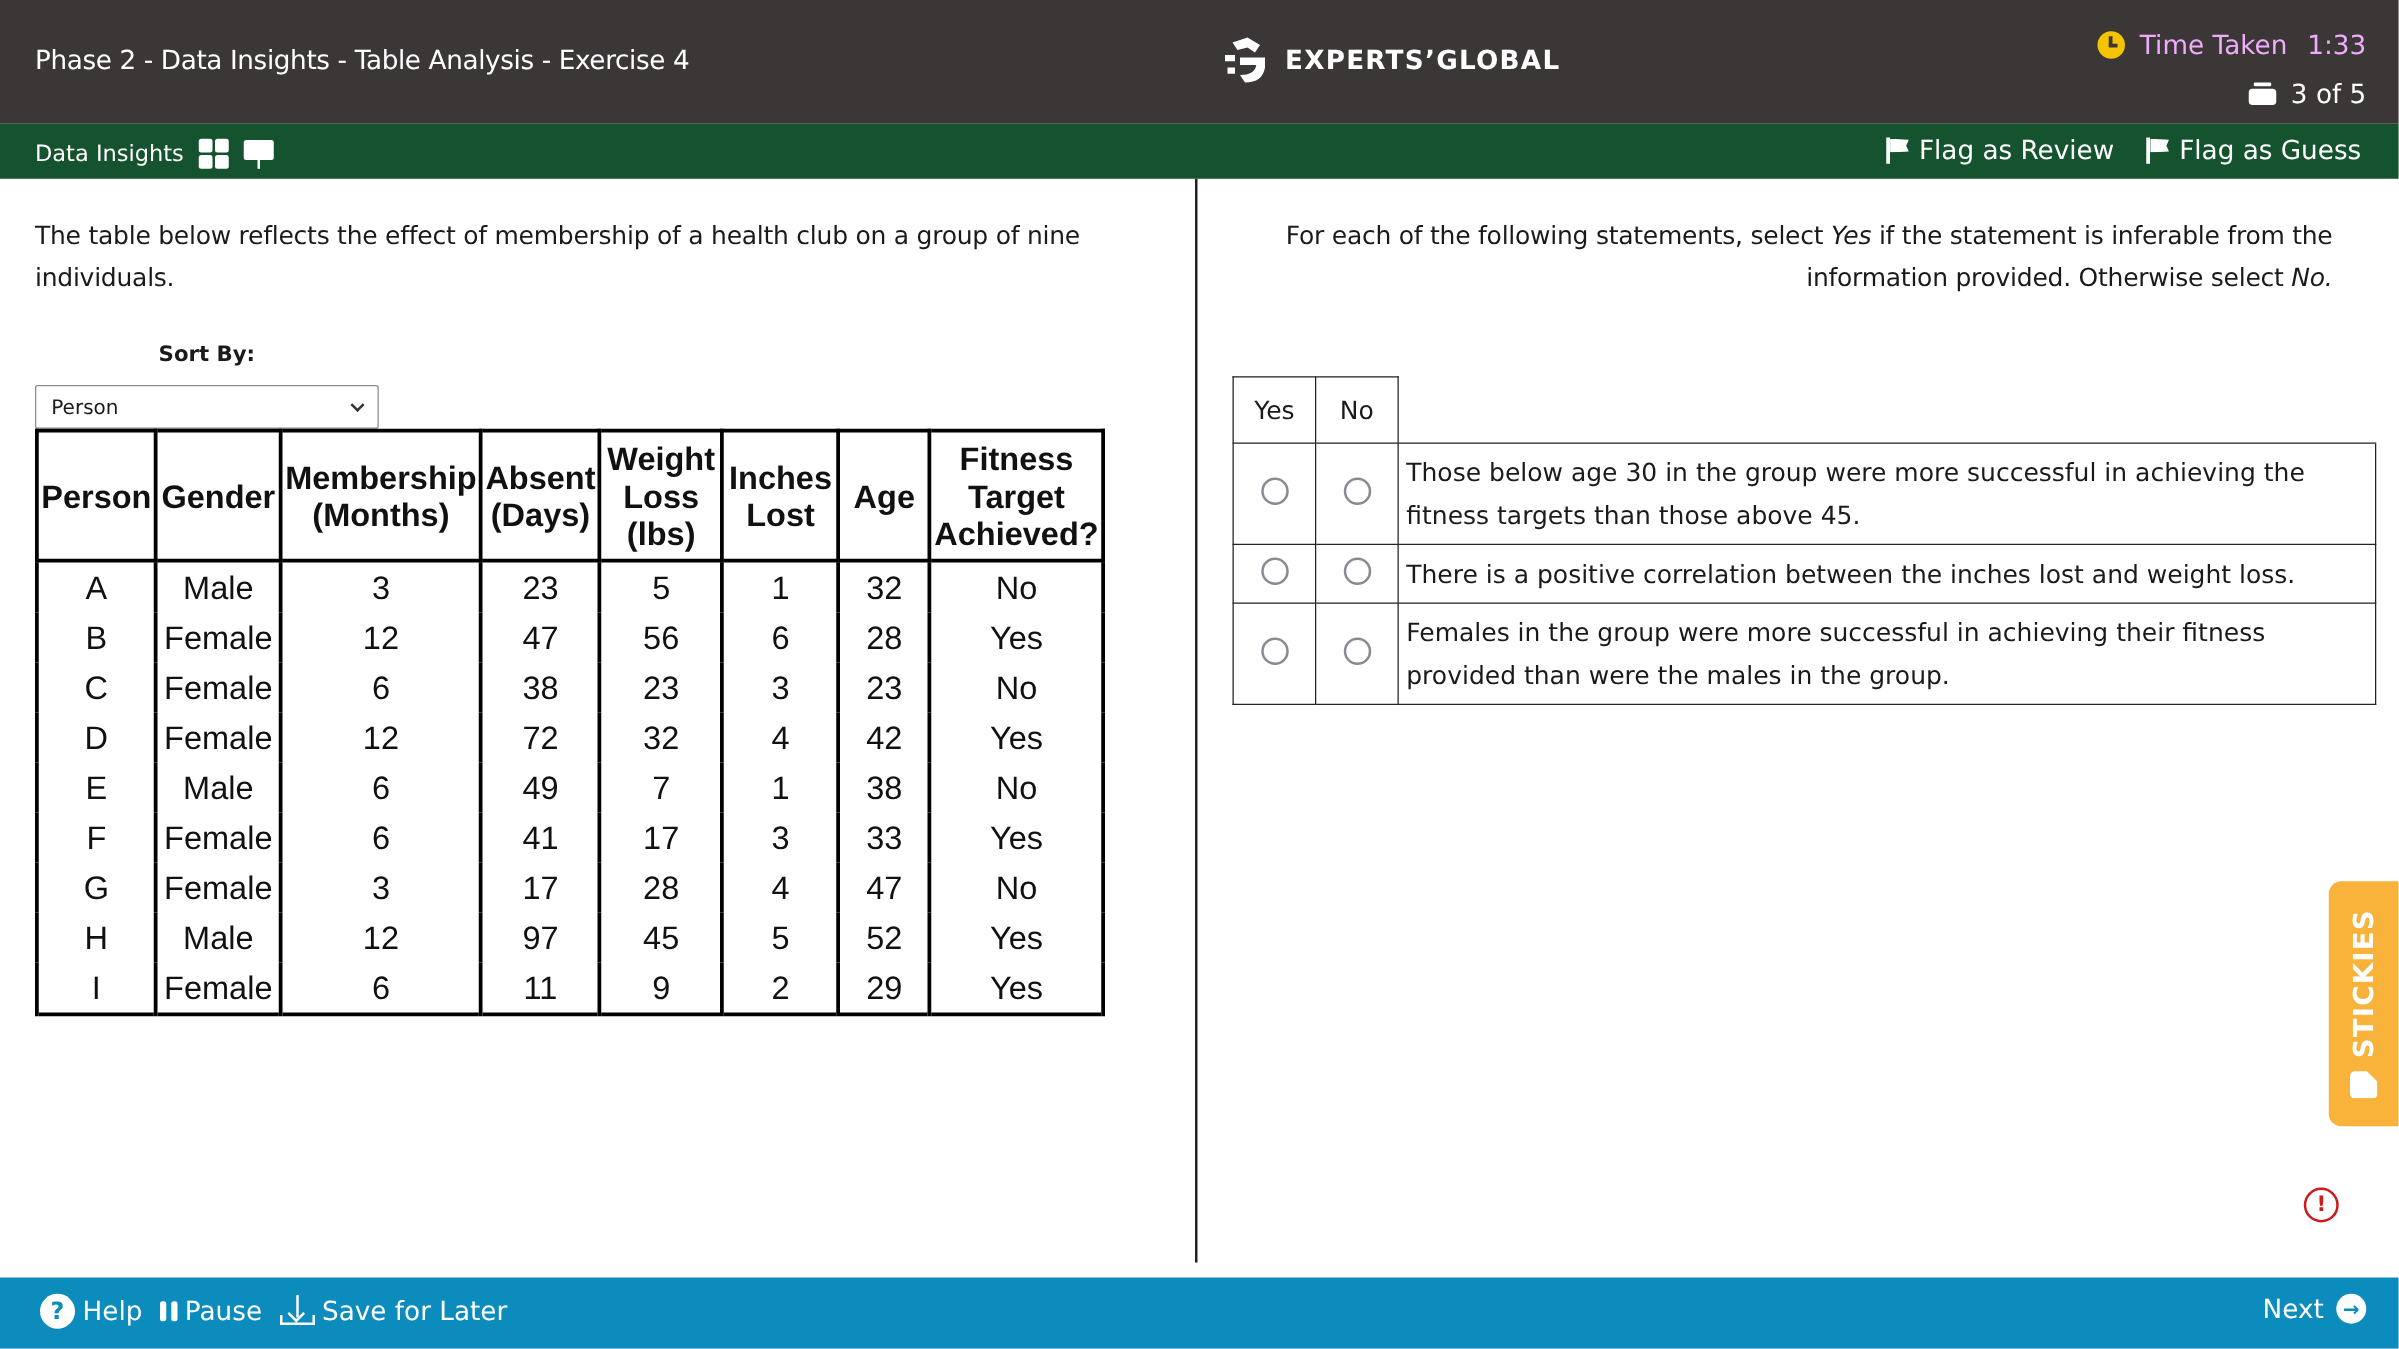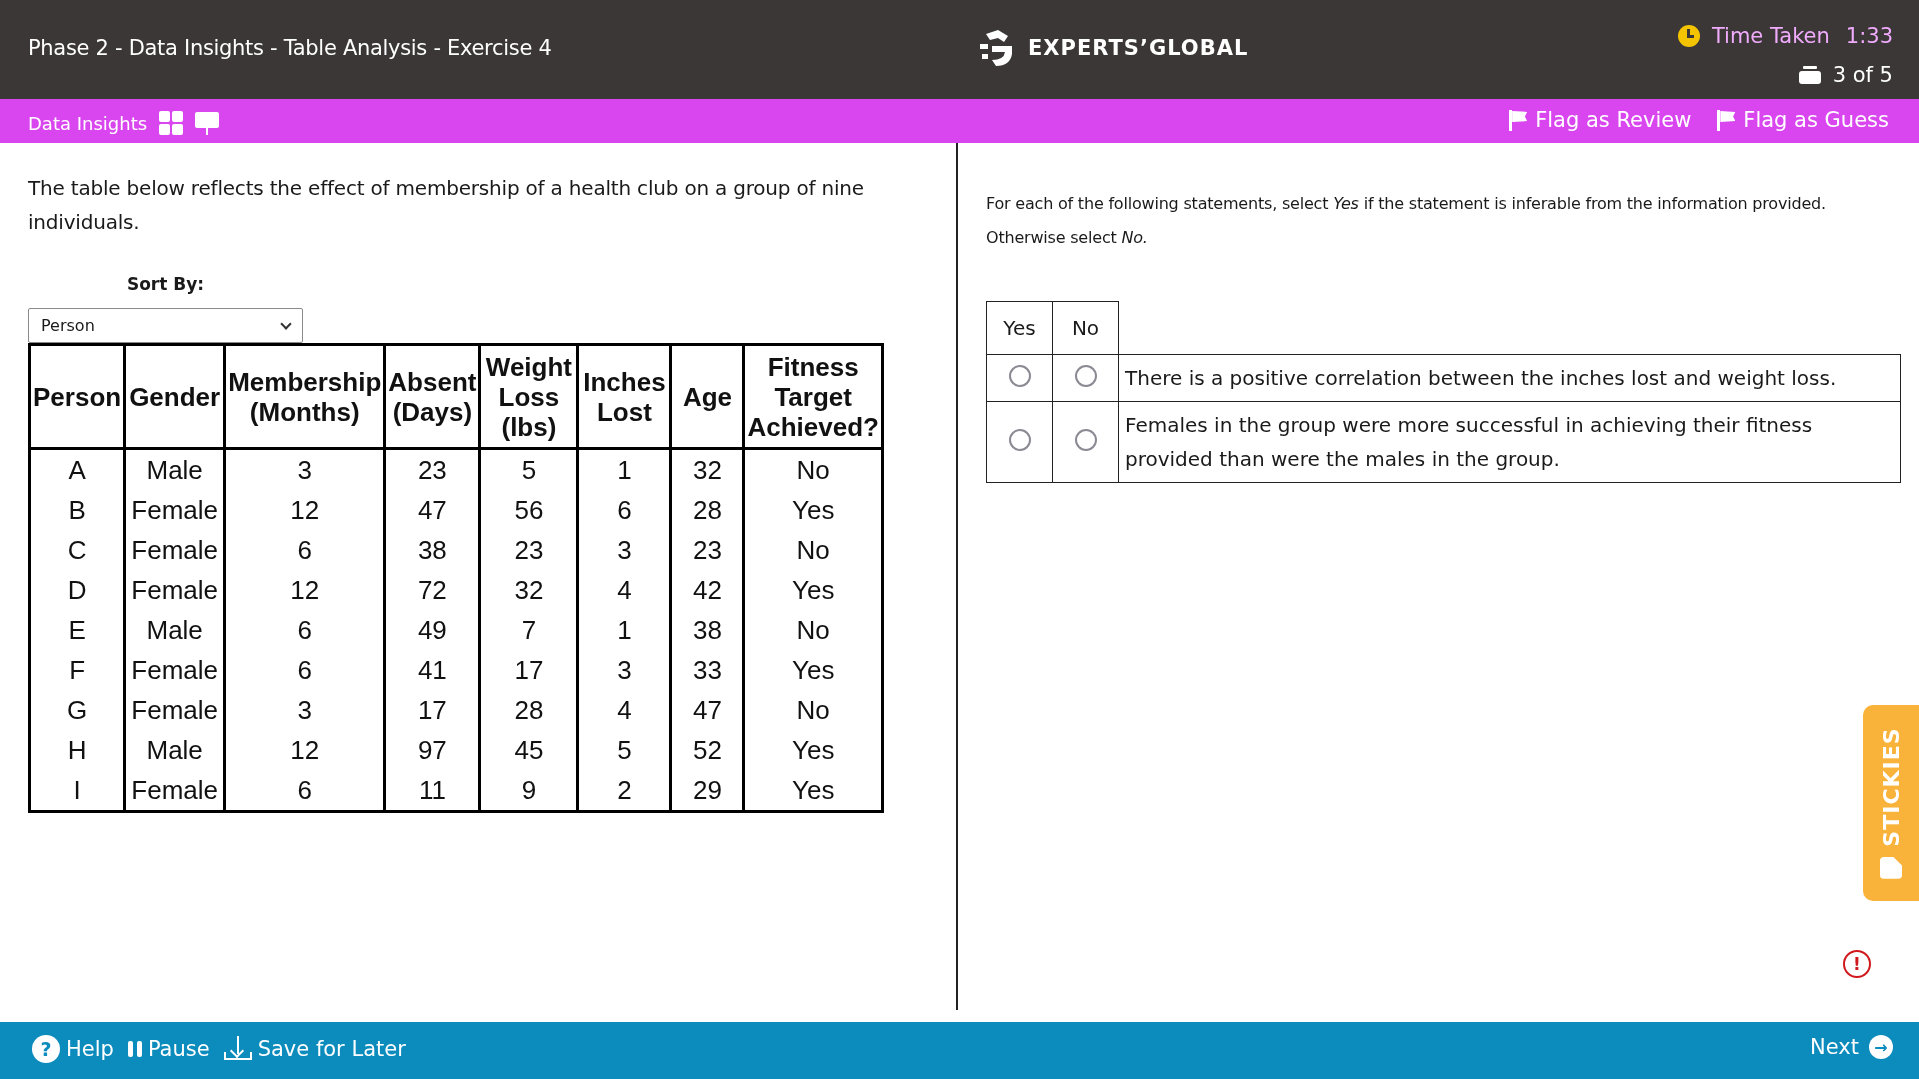--- a/index.html
+++ b/index.html
@@ -16,21 +16,21 @@
   .timer .clock { width: 22px; height: 22px; border-radius: 50%; background: #f5c400; position: relative; }
   .timer .clock::before { content: ""; position: absolute; left: 9px; top: 4px; width: 3px; height: 8px; background: #3b3737; }
   .timer .clock::after { content: ""; position: absolute; left: 9px; top: 10px; width: 7px; height: 3px; background: #3b3737; }
   .timer .label { margin-right: 4px; }
   .counter { position: absolute; right: 26px; top: 63px; display: flex; align-items: center; gap: 12px; color: #fff; font-size: 21px; }
   .counter .stack { width: 22px; height: 18px; position: relative; }
   .counter .stack::before { content: ""; position: absolute; left: 4px; top: 0; width: 14px; height: 3px; background: #fff; border-radius: 1px; }
   .counter .stack::after { content: ""; position: absolute; left: 0; top: 5px; width: 22px; height: 13px; background: #fff; border-radius: 3px; }
 
   
-  .subbar { position: absolute; left: 0; top: 99px; width: 1919px; height: 44px; background: #d946ef; color: #fff; }
+  .subbar { position: absolute; left: 0; top: 99px; width: 1919px; height: 44px; background: #14532d; color: #fff; }
   .subbar .section { position: absolute; left: 28px; top: 11px; font-size: 18px; display: flex; align-items: center; gap: 12px; }
   .calc-icon { width: 24px; height: 24px; display: grid; grid-template-columns: 1fr 1fr; gap: 2px; }
   .calc-icon span { background: #fff; border-radius: 2px; }
   .whiteboard-icon { width: 24px; height: 26px; position: relative; }
   .whiteboard-icon::before { content: ""; position: absolute; left: 0; top: 2px; width: 24px; height: 16px; background: #fff; border-radius: 2px; }
   .whiteboard-icon::after { content: ""; position: absolute; left: 11px; top: 18px; width: 2px; height: 7px; background: #fff; }
   .flags { position: absolute; right: 30px; top: 9px; display: flex; gap: 26px; font-size: 21px; }
   .flag-btn { display: flex; align-items: center; gap: 8px; cursor: pointer; }
   .flag-icon { width: 18px; height: 22px; position: relative; }
   .flag-icon::before { content: ""; position: absolute; left: 0; top: 1px; width: 3px; height: 21px; background: #fff; }
@@ -48,21 +48,21 @@
   .dtable th { font-weight: bold; font-size: 26px; line-height: 30px; border: 3px solid #000; text-align: center; padding: 0 2px; vertical-align: middle; color: #111; }
   .dtable td { font-size: 26px; line-height: 40px; text-align: center; border-left: 3px solid #000; border-right: 3px solid #000; color: #111; }
   .dtable tbody tr:first-child td { padding-top: 0; }
   .dtable thead tr { height: 104px; }
 
   
   .divider { position: absolute; left: 956px; top: 143px; width: 2px; height: 867px; background: #222; }
 
   
   .right { position: absolute; left: 958px; top: 143px; width: 961px; height: 867px; }
-  .instr { position: absolute; left: 28px; top: 44px; width: 880px; font-size: 16px; line-height: 34px; letter-spacing: -0.2px; }
+  .instr { position: absolute; left: 28px; top: 28px; width: 880px; font-size: 20px; line-height: 34px; letter-spacing: -0.2px; text-align: right; }
   .instr i { font-style: italic; }
   .qtable { position: absolute; left: 28px; top: 158px; border-collapse: collapse; font-size: 20px; }
   .qtable td, .qtable th { border: 1.5px solid #222; }
   .qtable th { font-weight: normal; height: 53px; width: 66px; text-align: center; }
   .qtable th.blank { border: none; border-bottom: 1.5px solid #222; width: auto; }
   .qtable td.radio-cell { width: 66px; text-align: center; vertical-align: middle; }
   .qtable td.stmt { width: 782px; padding: 6px 6px; line-height: 34px; }
   .radio { display: inline-block; width: 22px; height: 22px; border: 2.5px solid #8a8a94; border-radius: 50%; cursor: pointer; }
 
   
@@ -262,20 +262,25 @@
       <tr>
         <th>Yes</th>
         <th>No</th>
         <th class="blank"></th>
       </tr>
     </thead>
     <tbody>
       <tr>
         <td class="radio-cell"><span class="radio"></span></td>
         <td class="radio-cell"><span class="radio"></span></td>
+        <td class="stmt">Those below age 30 in the group were more successful in achieving the fitness targets than those above 45.</td>
+      </tr>
+      <tr>
+        <td class="radio-cell"><span class="radio"></span></td>
+        <td class="radio-cell"><span class="radio"></span></td>
         <td class="stmt">There is a positive correlation between the inches lost and weight loss.</td>
       </tr>
       <tr>
         <td class="radio-cell"><span class="radio"></span></td>
         <td class="radio-cell"><span class="radio"></span></td>
         <td class="stmt">Females in the group were more successful in achieving their fitness provided than were the males in the group.</td>
       </tr>
     </tbody>
   </table>
 </div>

